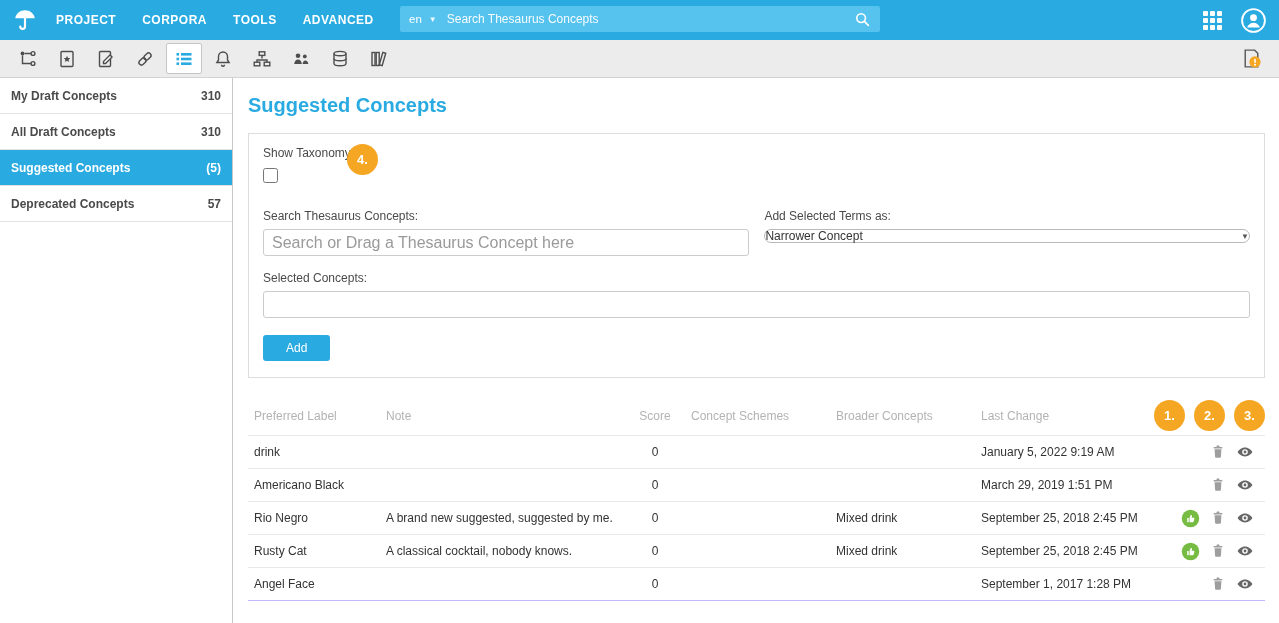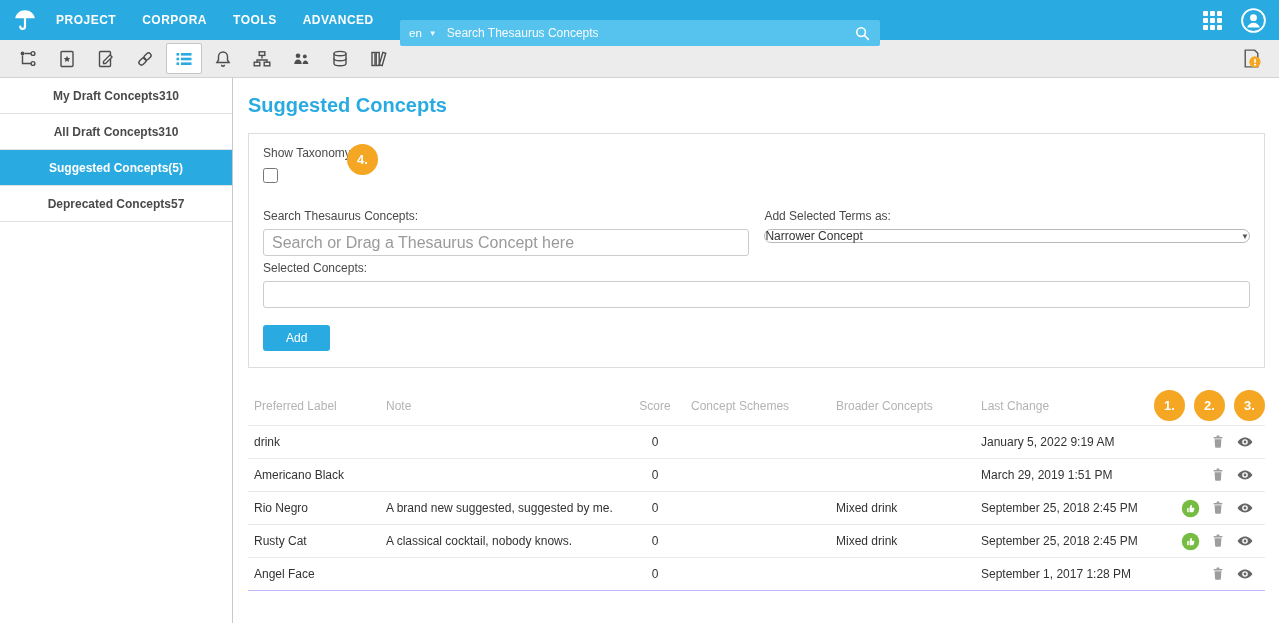--- a/index.html
+++ b/index.html
@@ -4,61 +4,61 @@
 <style>
   *{box-sizing:border-box;margin:0;padding:0}
   html,body{width:1279px;height:623px;overflow:hidden;background:#fff;
     font-family:"Liberation Sans",sans-serif}
   
   .topbar{position:relative;height:40px;background:var(--accent,#29ABE2);
     display:flex;align-items:center;padding:0 12px}
   .logo{display:flex;align-items:center;margin-right:18px}
   .menu{display:flex;gap:26px}
   .menu-item{color:#fff;font-size:12px;font-weight:bold;letter-spacing:.5px;cursor:pointer}
-  .search-bar{position:absolute;left:400px;top:20px;width:480px;height:26px;
+  .search-bar{position:absolute;left:400px;top:6px;width:480px;height:26px;
     background:#56C2EE;border-radius:2px;display:flex;align-items:center;padding:0 9px}
   .lang{color:#fff;font-size:11.5px}
   .lang-caret{color:#eaf7fd;font-size:8px;margin:0 10px 0 7px}
   .search-input{flex:1;background:transparent;border:none;outline:none;color:#fff;font-size:12px}
   .search-input::placeholder{color:rgba(255,255,255,.95)}
   .topbar-right{margin-left:auto;display:flex;align-items:center;gap:18px}
   .grid-icon{display:grid;grid-template-columns:repeat(3,5px);grid-gap:2px;cursor:pointer}
   .grid-icon span{width:5px;height:5px;background:#fff;border-radius:1px}
   
   .toolbar{height:38px;background:#ececec;border-bottom:1px solid #d2d2d2;
     display:flex;align-items:center;padding:0 10px;gap:3px}
   .tool{width:36px;height:31px;display:flex;align-items:center;justify-content:center;
     border-radius:2px;cursor:pointer}
   .tool.selected{background:#fff;border:1px solid #c6c6c6}
   .tool-right{margin-left:auto}
   
   .page{display:flex;height:545px}
   .sidebar{width:233px;border-right:1px solid #c9c9c9;background:#fff;flex:none}
-  .side-item{height:36px;display:flex;align-items:center;justify-content:center;
+  .side-item{height:36px;display:flex;align-items:center;justify-content:space-between;
     padding:16px 11px;border-bottom:1px solid #e2e2e2;font-size:12px;font-weight:bold;
     color:#4a4a4a;cursor:pointer}
   .side-item.selected{background:var(--accent,#29ABE2);color:#fff}
   .side-item.selected .count{color:#fff}
   .count{color:#4a4a4a}
   main{flex:1;padding:10px 14px 0 15px;position:relative}
   .page-title{color:var(--accent,#29ABE2);font-size:20px;font-weight:bold;margin-top:6px}
   
   .panel{border:1px solid #ddd;margin-top:16px;padding:12px 14px 16px;position:relative}
   .field-label{font-size:12px;color:#4a4a4a;margin-bottom:6px}
   .checkbox{width:15px;height:15px;margin-top:2px;cursor:pointer}
   .form-row{display:flex;justify-content:space-between;margin-top:22px}
   .col{width:49.2%}
   .text-input{width:100%;height:27px;border:1px solid #ccc;border-radius:3px;
     padding:0 8px;font-size:16px;color:#333;outline:none}
   .text-input::placeholder{color:#9a9a9a}
   .select{height:14px;border:1px solid #b9b9b9;border-radius:12px;background:#fff;
     display:flex;align-items:center;justify-content:space-between;padding:0 0;
     font-size:12px;color:#333;cursor:pointer}
   .select .caret{font-size:8px;color:#555}
-  .full{margin-top:5px}
+  .full{margin-top:15px}
   .add-btn{margin-top:17px;background:var(--accent,#29ABE2);color:#fff;border:none;
     border-radius:3px;height:26px;padding:0 23px;font-size:12px;cursor:pointer}
   
   .badge{width:31px;height:31px;border-radius:50%;background:var(--badge,#F5A623);
     color:#fff;font-weight:bold;font-size:13px;display:flex;align-items:center;
     justify-content:center;flex:none}
   .badge-4{position:absolute;top:10px;left:98px}
   
   table{width:100%;border-collapse:collapse;margin-top:18px;table-layout:fixed}
   th{font-size:12px;color:#b3b3b3;font-weight:normal;text-align:left;

